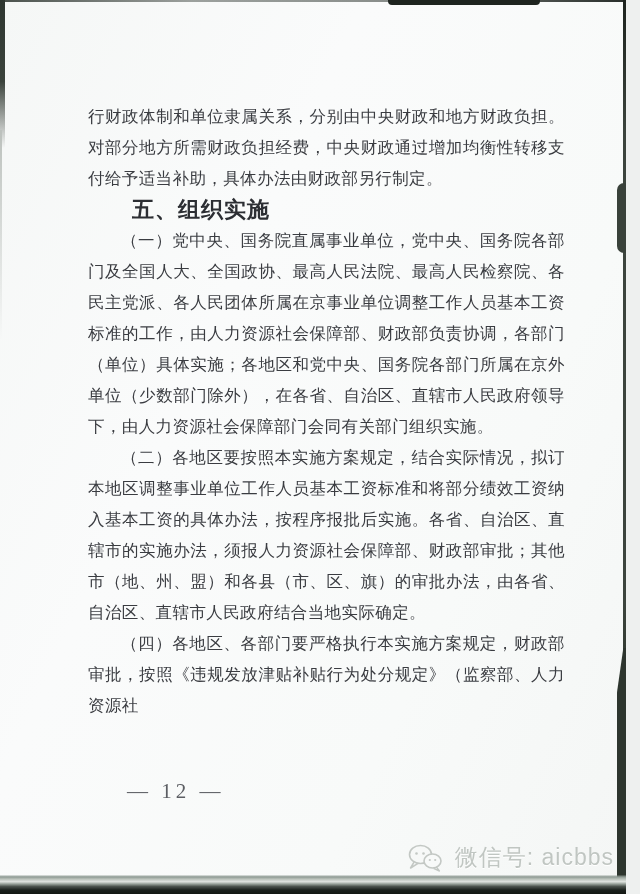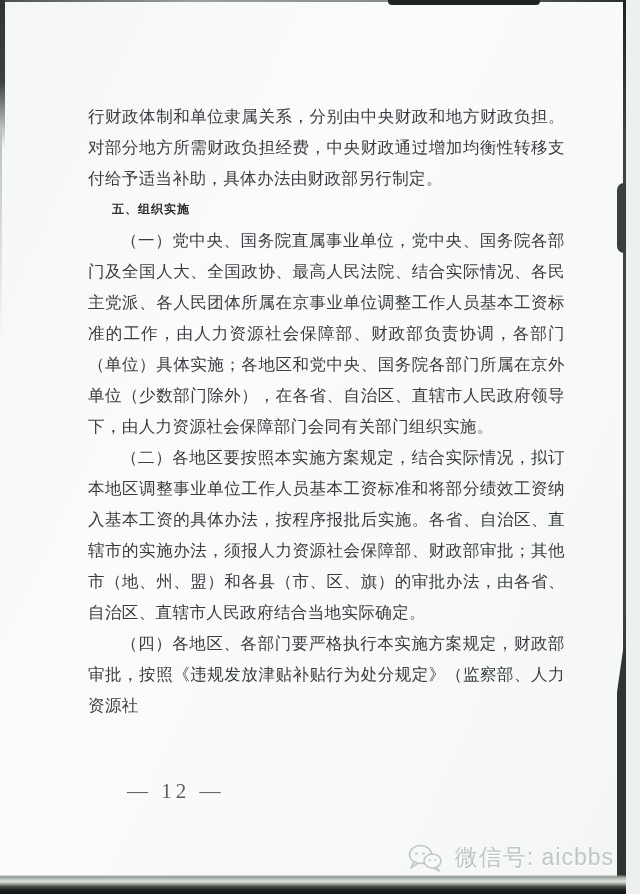--- a/index.html
+++ b/index.html
@@ -34,21 +34,21 @@
     text-align: justify;
     text-align-last: left;
   }
   .text-block p { margin: 0; }
   .para-indent { text-indent: 2em; }
   .heading {
     font-family: "Liberation Sans", "DejaVu Sans", sans-serif;
     font-weight: bold;
     color: #2c2e33;
     text-indent: 2em;
-    font-size: 12px;
+    font-size: 22px;
     letter-spacing: 1px;
   }
 
   .page-number {
     position: absolute;
     left: 101px;
     top: 779px;
     font-size: 21px;
     color: #5c5e63;
     letter-spacing: 4px;
@@ -124,21 +124,21 @@
   <div class="edge-left"></div>
   <div class="edge-left-faint"></div>
   <div class="edge-right-line"></div>
   <div class="edge-right-blob"></div>
   <div class="edge-right-wedge"></div>
   <div class="edge-bottom"></div>
 
   <div class="text-block">
     <p class="para-body">行财政体制和单位隶属关系，分别由中央财政和地方财政负担。对部分地方所需财政负担经费，中央财政通过增加均衡性转移支付给予适当补助，具体办法由财政部另行制定。</p>
     <p class="heading">五、组织实施</p>
-    <p class="para-body para-indent">（一）党中央、国务院直属事业单位，党中央、国务院各部门及全国人大、全国政协、最高人民法院、结合实际情况、各民主党派、各人民团体所属在京事业单位调整工作人员基本工资标准的工作，由人力资源社会保障部、财政部负责协调，各部门（单位）具体实施；各地区和党中央、国务院各部门所属在京外单位（少数部门除外），在各省、自治区、直辖市人民政府领导下，由人力资源社会保障部门会同有关部门组织实施。</p>
+    <p class="para-body para-indent">（一）党中央、国务院直属事业单位，党中央、国务院各部门及全国人大、全国政协、最高人民法院、最高人民检察院、各民主党派、各人民团体所属在京事业单位调整工作人员基本工资标准的工作，由人力资源社会保障部、财政部负责协调，各部门（单位）具体实施；各地区和党中央、国务院各部门所属在京外单位（少数部门除外），在各省、自治区、直辖市人民政府领导下，由人力资源社会保障部门会同有关部门组织实施。</p>
     <p class="para-body para-indent">（二）各地区要按照本实施方案规定，结合实际情况，拟订本地区调整事业单位工作人员基本工资标准和将部分绩效工资纳入基本工资的具体办法，按程序报批后实施。各省、自治区、直辖市的实施办法，须报人力资源社会保障部、财政部审批；其他市（地、州、盟）和各县（市、区、旗）的审批办法，由各省、自治区、直辖市人民政府结合当地实际确定。</p>
     <p class="para-body para-indent">（四）各地区、各部门要严格执行本实施方案规定，财政部审批，按照《违规发放津贴补贴行为处分规定》（监察部、人力资源社</p>
   </div>
 
   <div class="page-number">— 12 —</div>
 
   <div class="watermark">
     <span style="display:inline-flex;">
       <svg width="36" height="30" viewBox="0 0 36 30" fill="none">
         <ellipse cx="13.5" cy="11.5" rx="11" ry="9" stroke="#c3c8c4" stroke-width="1.6" fill="none"></ellipse>

